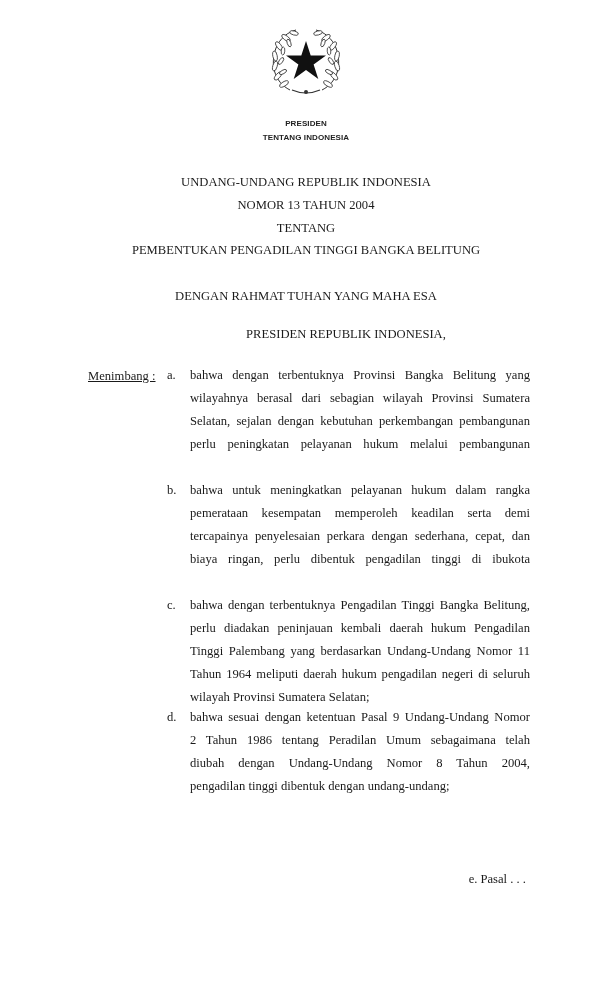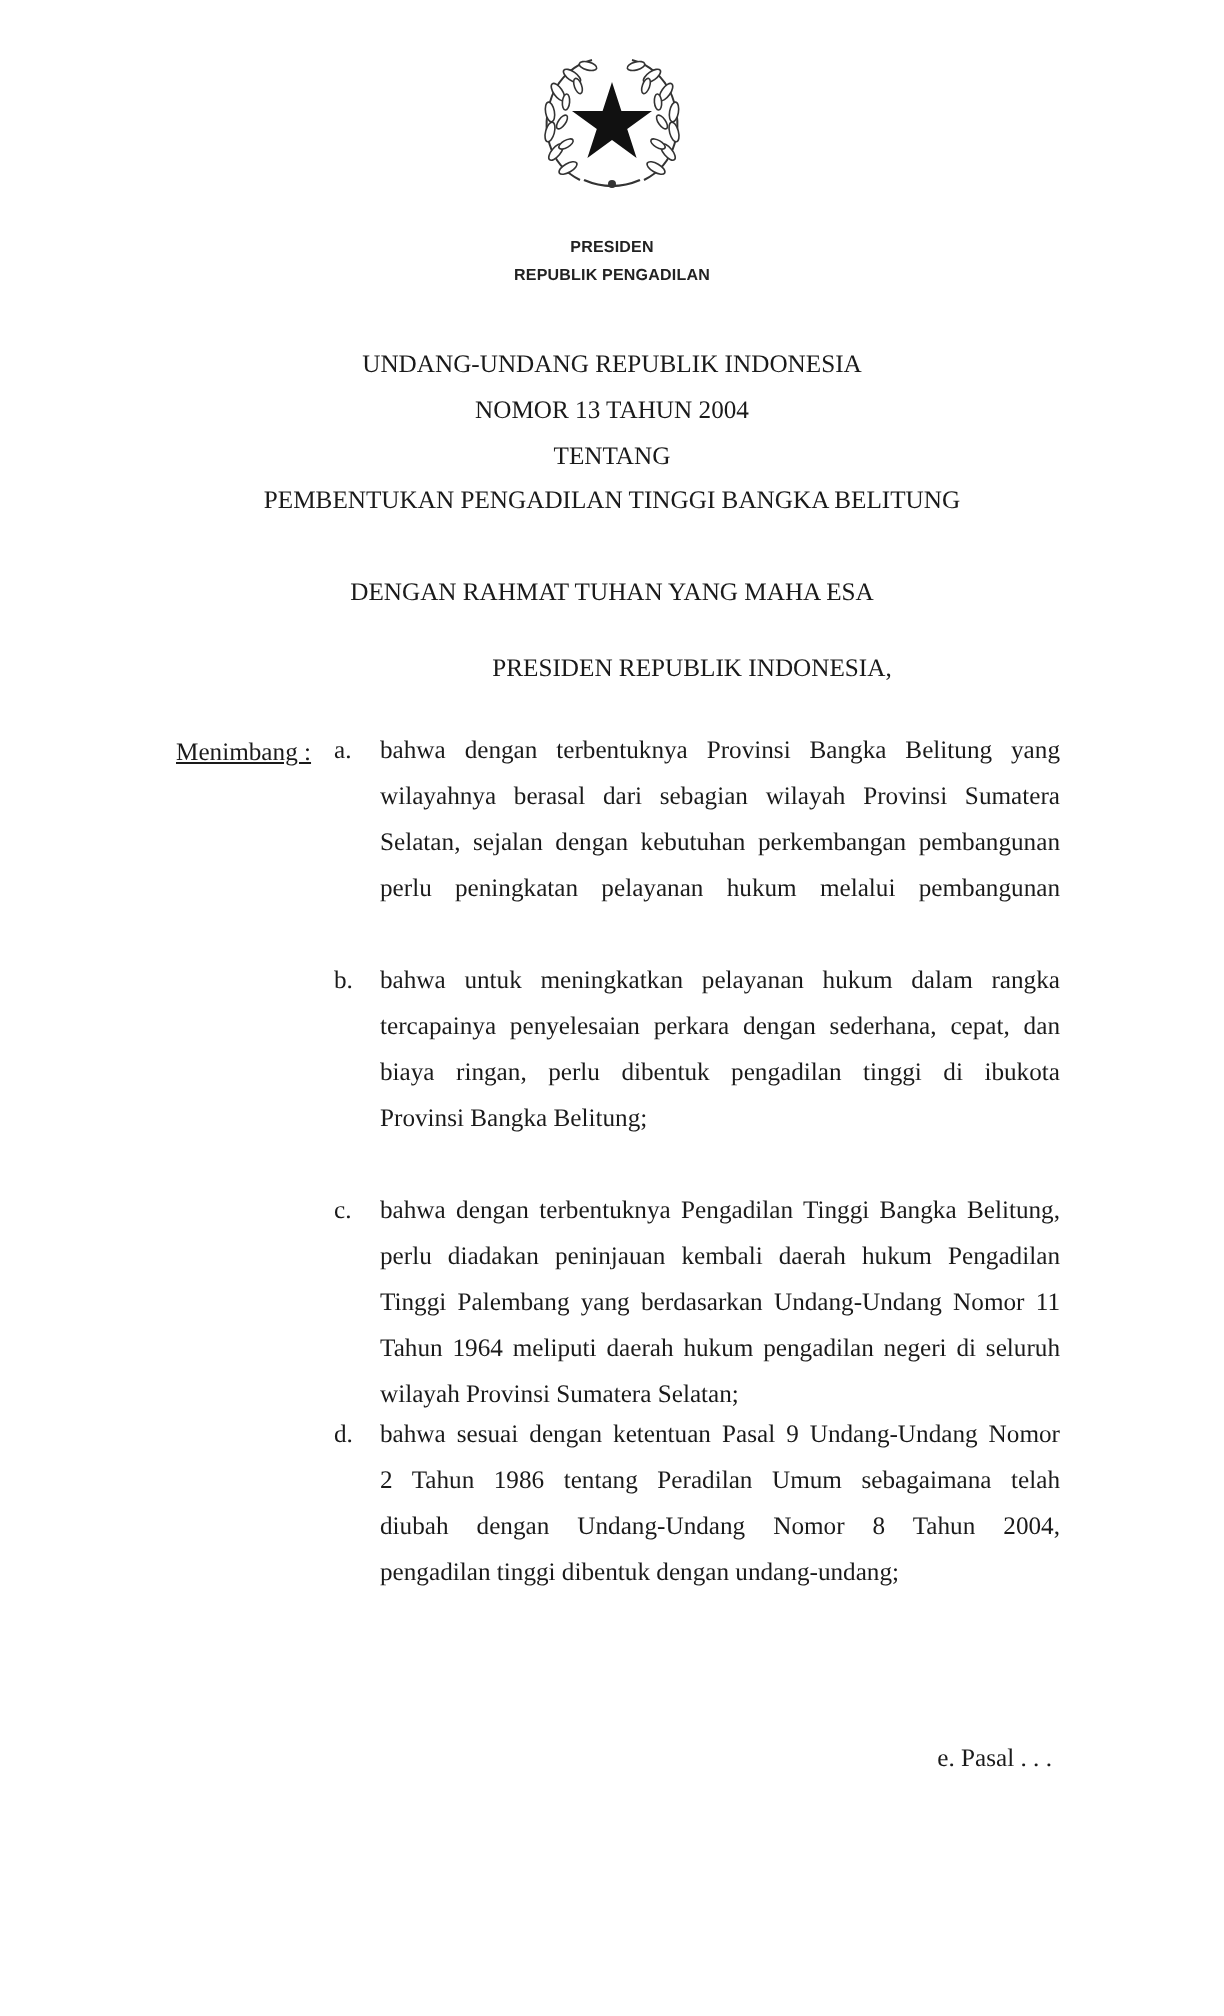--- a/index.html
+++ b/index.html
@@ -58,21 +58,21 @@
     </g>
 
     <path d="M26 64 Q40 70 54 64" fill="none" stroke="#333" stroke-width="1.2"></path>
     <circle cx="40" cy="66" r="2" fill="#333"></circle>
 
     <polygon points="40,15 44.7,29.5 60,29.5 47.6,38.5 52.3,53 40,44 27.7,53 32.4,38.5 20,29.5 35.3,29.5" fill="#111"></polygon>
   </svg>
 </div>
 
 <div class="header-sans" style="top:119px;">PRESIDEN</div>
-<div class="header-sans" style="top:133px;">REPUBLIK PENGADILAN</div>
+<div class="header-sans" style="top:133px;">TENTANG INDONESIA</div>
 
 <div class="center-line" style="top:174px;">UNDANG-UNDANG REPUBLIK INDONESIA</div>
 <div class="center-line" style="top:197px;">NOMOR 13  TAHUN  2004</div>
 <div class="center-line" style="top:220px;">TENTANG</div>
 <div class="center-line" style="top:242px;">PEMBENTUKAN PENGADILAN TINGGI BANGKA BELITUNG</div>
 
 <div class="center-line" style="top:288px;">DENGAN RAHMAT TUHAN YANG MAHA ESA</div>
 <div class="center-line" style="top:326px;padding-left:40px;">PRESIDEN REPUBLIK INDONESIA,</div>
 
 <div class="label" style="left:88px; top:368px;">Menimbang :</div>
@@ -84,23 +84,23 @@
     <span class="ln" style="white-space: normal; height: 23px; overflow: hidden;">wilayahnya berasal dari sebagian wilayah Provinsi Sumatera</span>
     <span class="ln" style="white-space: normal; height: 23px; overflow: hidden;">Selatan, sejalan dengan kebutuhan perkembangan pembangunan</span>
     <span class="ln" style="white-space: normal; height: 23px; overflow: hidden;">perlu peningkatan pelayanan hukum melalui pembangunan</span>
   </div>
 </div>
 
 <div class="item" style="top:479px; height:115px;">
   <span class="item-letter">b.</span>
   <div class="item-text">
     <span class="ln" style="white-space: normal; height: 23px; overflow: hidden;">bahwa untuk meningkatkan pelayanan hukum dalam rangka</span>
+    <span class="ln" style="white-space: normal; height: 23px; overflow: hidden;">pemerataan kesempatan memperoleh keadilan serta demi</span>
     <span class="ln" style="white-space: normal; height: 23px; overflow: hidden;">tercapainya penyelesaian perkara dengan sederhana, cepat, dan</span>
     <span class="ln" style="white-space: normal; height: 23px; overflow: hidden;">biaya ringan, perlu dibentuk pengadilan tinggi di ibukota</span>
-    <span class="ln last">Provinsi Bangka Belitung;</span>
   </div>
 </div>
 
 <div class="item" style="top:594px; height:115px;">
   <span class="item-letter">c.</span>
   <div class="item-text">
     <span class="ln" style="white-space: normal; height: 23px; overflow: hidden;">bahwa dengan terbentuknya Pengadilan Tinggi Bangka Belitung,</span>
     <span class="ln" style="white-space: normal; height: 23px; overflow: hidden;">perlu diadakan peninjauan kembali daerah hukum Pengadilan</span>
     <span class="ln" style="white-space: normal; height: 23px; overflow: hidden;">Tinggi Palembang yang berdasarkan Undang-Undang Nomor 11</span>
     <span class="ln" style="white-space: normal; height: 23px; overflow: hidden;">Tahun 1964 meliputi daerah hukum pengadilan negeri di seluruh</span>

